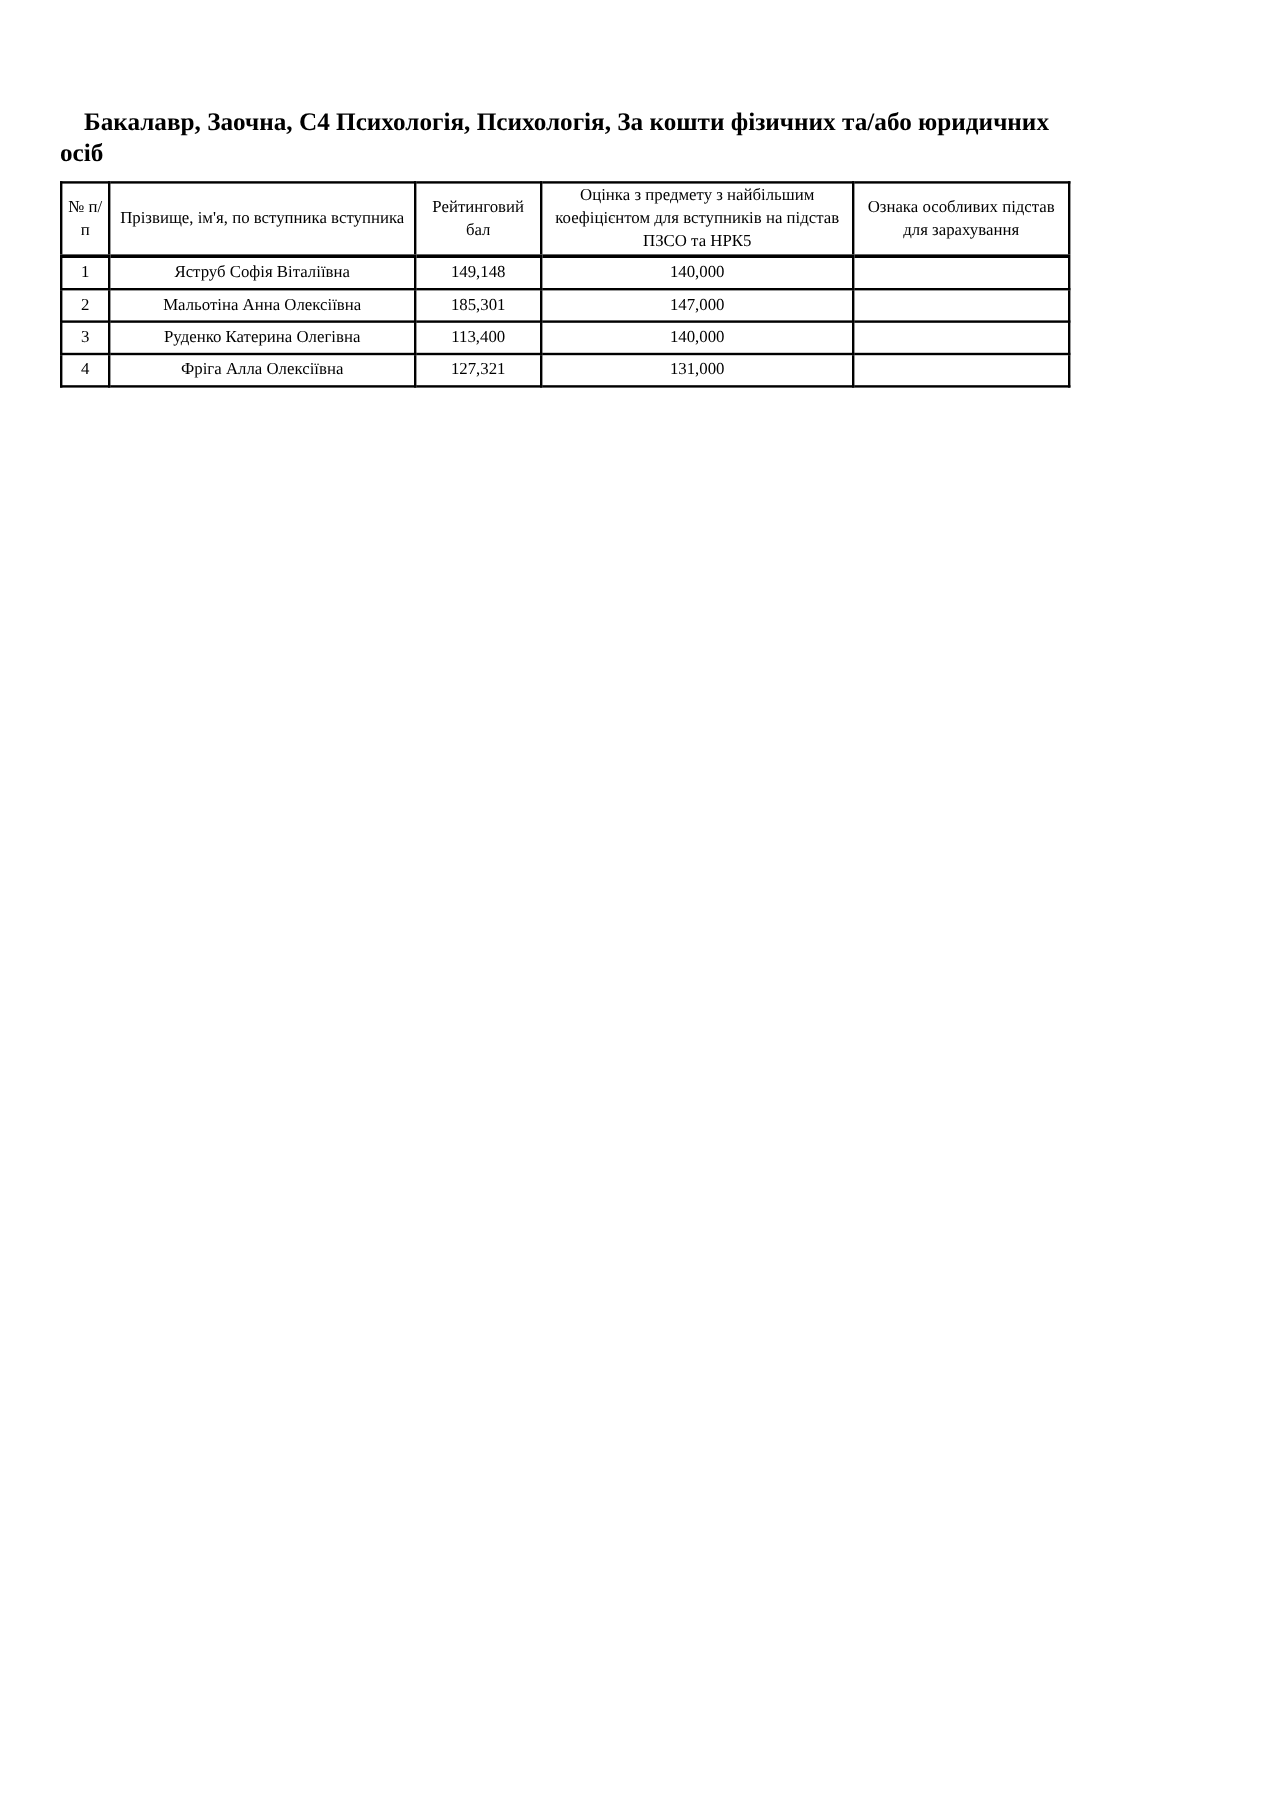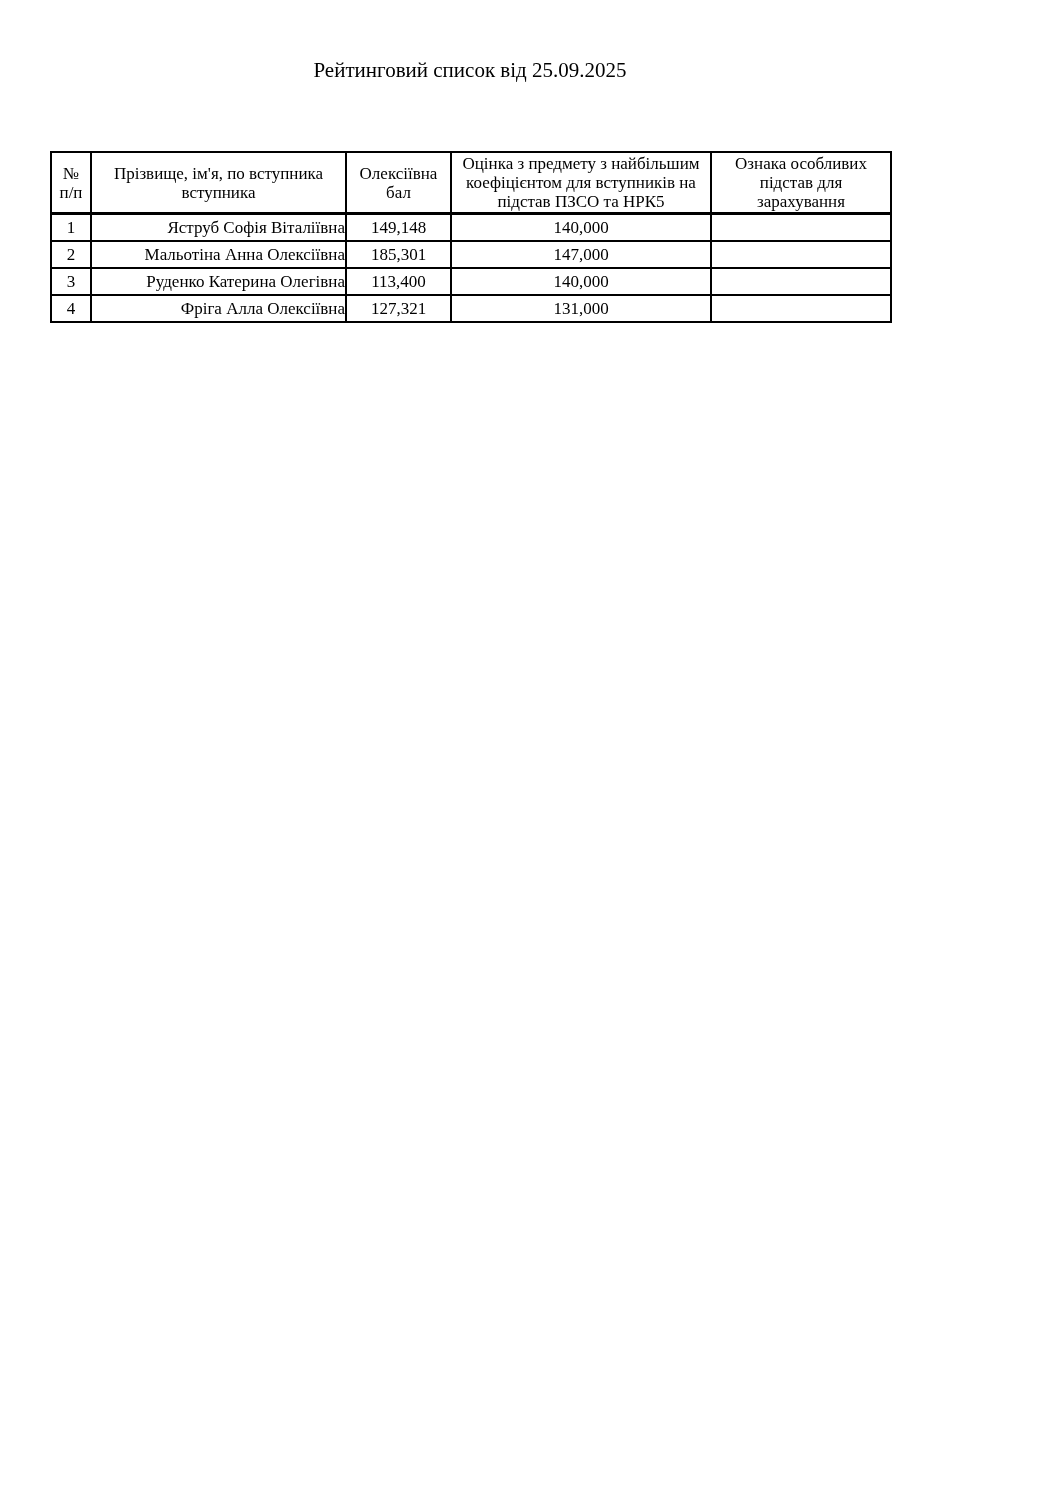--- a/index.html
+++ b/index.html
@@ -39,21 +39,21 @@
     text-indent: 20px;
     white-space: nowrap;
   }
   .rank-table {
     position: absolute;
     top: 151px;
     left: 50px;
     width: 840px;
     border-collapse: collapse;
     table-layout: fixed;
-    font-size: 17px;
+    font-size: 14px;
     color: #000000;
   }
   .rank-table th, .rank-table td {
     border: 2px solid #000000;
     padding: 0;
     overflow: hidden;
   }
   .rank-table thead th {
     font-weight: normal;
     text-align: center;
@@ -63,45 +63,48 @@
     padding: 1px 2px;
     border-bottom: 3px solid #000000;
   }
   .rank-table tbody td {
     height: 25px;
     text-align: center;
     vertical-align: middle;
     line-height: 21px;
   }
   .rank-table tbody td.name-cell {
-    text-align: right;
+    text-align: center;
     padding-left: 0;
   }
 </style>
 </head>
 <body>
 
 <div class="page">
 
-  <div class="doc-title">Рейтинговий список від 25.09.2025</div>
 
+  <div class="doc-subtitle">
+    <div class="sub-line1">Бакалавр, Заочна, С4 Психологія, Психологія, За кошти фізичних та/або юридичних</div>
+    <div class="sub-line2">осіб</div>
+  </div>
 
   <table class="rank-table">
     <colgroup>
       <col style="width:40px">
       <col style="width:255px">
       <col style="width:105px">
       <col style="width:260px">
       <col style="width:180px">
     </colgroup>
     <thead>
       <tr>
         <th>№ п/п</th>
         <th>Прізвище, ім'я, по вступника вступника</th>
-        <th>Олексіївна бал</th>
+        <th>Рейтинговий бал</th>
         <th>Оцінка з предмету з найбільшим коефіцієнтом для вступників на підстав ПЗСО та НРК5</th>
         <th>Ознака особливих підстав для зарахування</th>
       </tr>
     </thead>
     <tbody>
       <tr>
         <td>1</td>
         <td class="name-cell">Яструб Софія Віталіївна</td>
         <td>149,148</td>
         <td>140,000</td>

